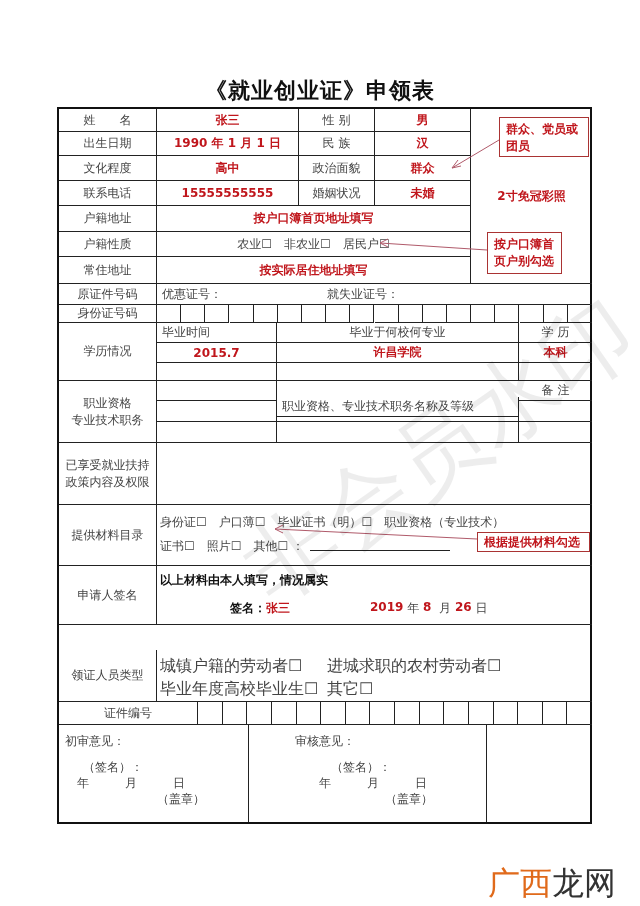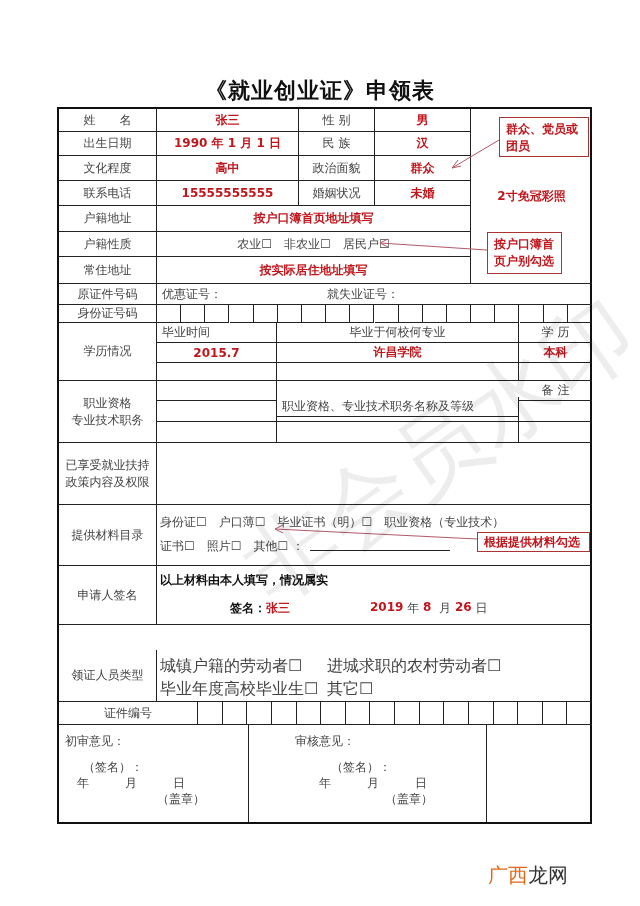--- a/index.html
+++ b/index.html
@@ -14,21 +14,21 @@
           font-size:12px; color:#444; white-space:nowrap; }
   .red { color:#c0161c; font-weight:bold; font-family:"DejaVu Sans","Liberation Sans",sans-serif; }
   .bold { color:#111; font-weight:bold; font-family:"DejaVu Sans","Liberation Sans",sans-serif; }
   .left { justify-content:flex-start; padding-left:5px; }
   .nob { border-right:none; }
   .callout { position:absolute; border:1px solid #a33; background:#fff; color:#c0161c;
              font-weight:bold; font-size:12px; font-family:"DejaVu Sans","Liberation Sans",sans-serif;
              padding:3px 6px; line-height:17px; box-sizing:border-box; }
   .watermark { position:absolute; font-size:90px; color:rgba(0,0,0,0.07); transform:rotate(-35deg);
                left:215px; top:390px; pointer-events:none; white-space:nowrap; font-family:"DejaVu Sans",sans-serif; }
-  .brand { position:absolute; left:488px; top:862px; font-size:20px; font-family:"DejaVu Sans",sans-serif; }
+  .brand { position:absolute; left:488px; top:862px; font-size:32px; font-family:"DejaVu Sans",sans-serif; }
   .brand .a { color:#e06a1b; } .brand .b { color:#333; }
   svg.arrows { position:absolute; left:0; top:0; width:640px; height:906px; pointer-events:none; }
   .ml { display:block; text-align:center; line-height:17px; }
 </style>
 </head>
 <body>
 
 <div class="title">《就业创业证》申领表</div>
 
 <div class="sheet">

